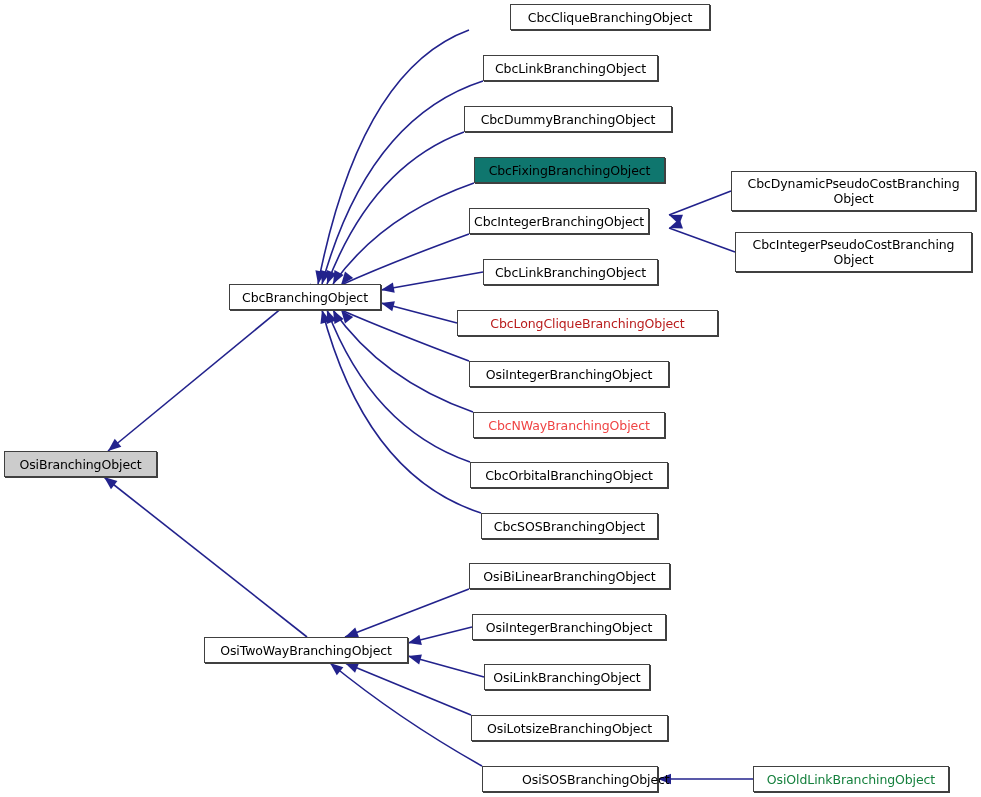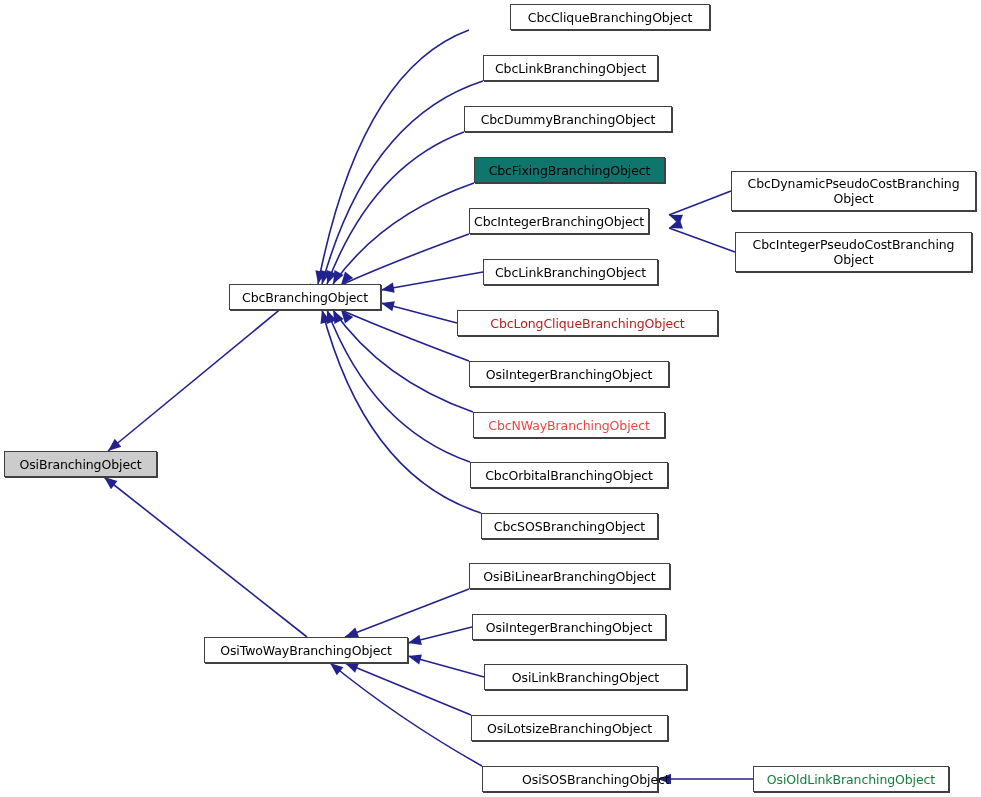--- a/index.html
+++ b/index.html
@@ -155,18 +155,18 @@
       <div class="node" style="left: 469px; top: 361px; width: 200px; height: 26px; border-color: rgb(64, 64, 64); background: rgb(255, 255, 255); color: rgb(0, 0, 0);"><span class="node-label">OsiIntegerBranchingObject</span></div>
       <div class="node" style="left: 473px; top: 412px; width: 192px; height: 26px; border-color: rgb(64, 64, 64); background: rgb(255, 255, 255); color: #ef4444;"><span class="node-label">CbcNWayBranchingObject</span></div>
       <div class="node" style="left: 470px; top: 462px; width: 198px; height: 26px; border-color: rgb(64, 64, 64); background: rgb(255, 255, 255); color: rgb(0, 0, 0);"><span class="node-label">CbcOrbitalBranchingObject</span></div>
       <div class="node" style="left: 481px; top: 513px; width: 177px; height: 26px; border-color: rgb(64, 64, 64); background: rgb(255, 255, 255); color: rgb(0, 0, 0);"><span class="node-label">CbcSOSBranchingObject</span></div>
       <div class="node" style="left: 731px; top: 171px; width: 245px; height: 40px; border-color: rgb(64, 64, 64); background: rgb(255, 255, 255); color: rgb(0, 0, 0);"><span class="node-label">CbcDynamicPseudoCostBranching
 Object</span></div>
       <div class="node" style="left: 735px; top: 232px; width: 237px; height: 40px; border-color: rgb(64, 64, 64); background: rgb(255, 255, 255); color: rgb(0, 0, 0);"><span class="node-label">CbcIntegerPseudoCostBranching
 Object</span></div>
       <div class="node" style="left: 469px; top: 563px; width: 201px; height: 26px; border-color: rgb(64, 64, 64); background: rgb(255, 255, 255); color: rgb(0, 0, 0);"><span class="node-label">OsiBiLinearBranchingObject</span></div>
       <div class="node" style="left: 472px; top: 614px; width: 194px; height: 26px; border-color: rgb(64, 64, 64); background: rgb(255, 255, 255); color: rgb(0, 0, 0);"><span class="node-label">OsiIntegerBranchingObject</span></div>
-      <div class="node" style="left: 484px; top: 664px; width: 203px; height: 26px; border-color: rgb(64, 64, 64); background: rgb(255, 255, 255); color: rgb(0, 0, 0);"><span class="node-label">OsiLinkBranchingObject</span></div>
+      <div class="node" style="left: 484px; top: 664px; width: 166px; height: 26px; border-color: rgb(64, 64, 64); background: rgb(255, 255, 255); color: rgb(0, 0, 0);"><span class="node-label">OsiLinkBranchingObject</span></div>
       <div class="node" style="left: 471px; top: 715px; width: 197px; height: 26px; border-color: rgb(64, 64, 64); background: rgb(255, 255, 255); color: rgb(0, 0, 0);"><span class="node-label">OsiLotsizeBranchingObject</span></div>
       <div class="node" style="left: 482px; top: 766px; width: 176px; height: 26px; border-color: rgb(64, 64, 64); background: rgb(255, 255, 255); color: rgb(0, 0, 0); padding-left: 35px;"><span class="node-label">OsiSOSBranchingObject</span></div>
       <div class="node" style="left: 753px; top: 766px; width: 196px; height: 26px; border-color: rgb(64, 64, 64); background: rgb(255, 255, 255); color: #15803d;"><span class="node-label">OsiOldLinkBranchingObject</span></div>
     </div>
 </div>
 
 </body></html>

